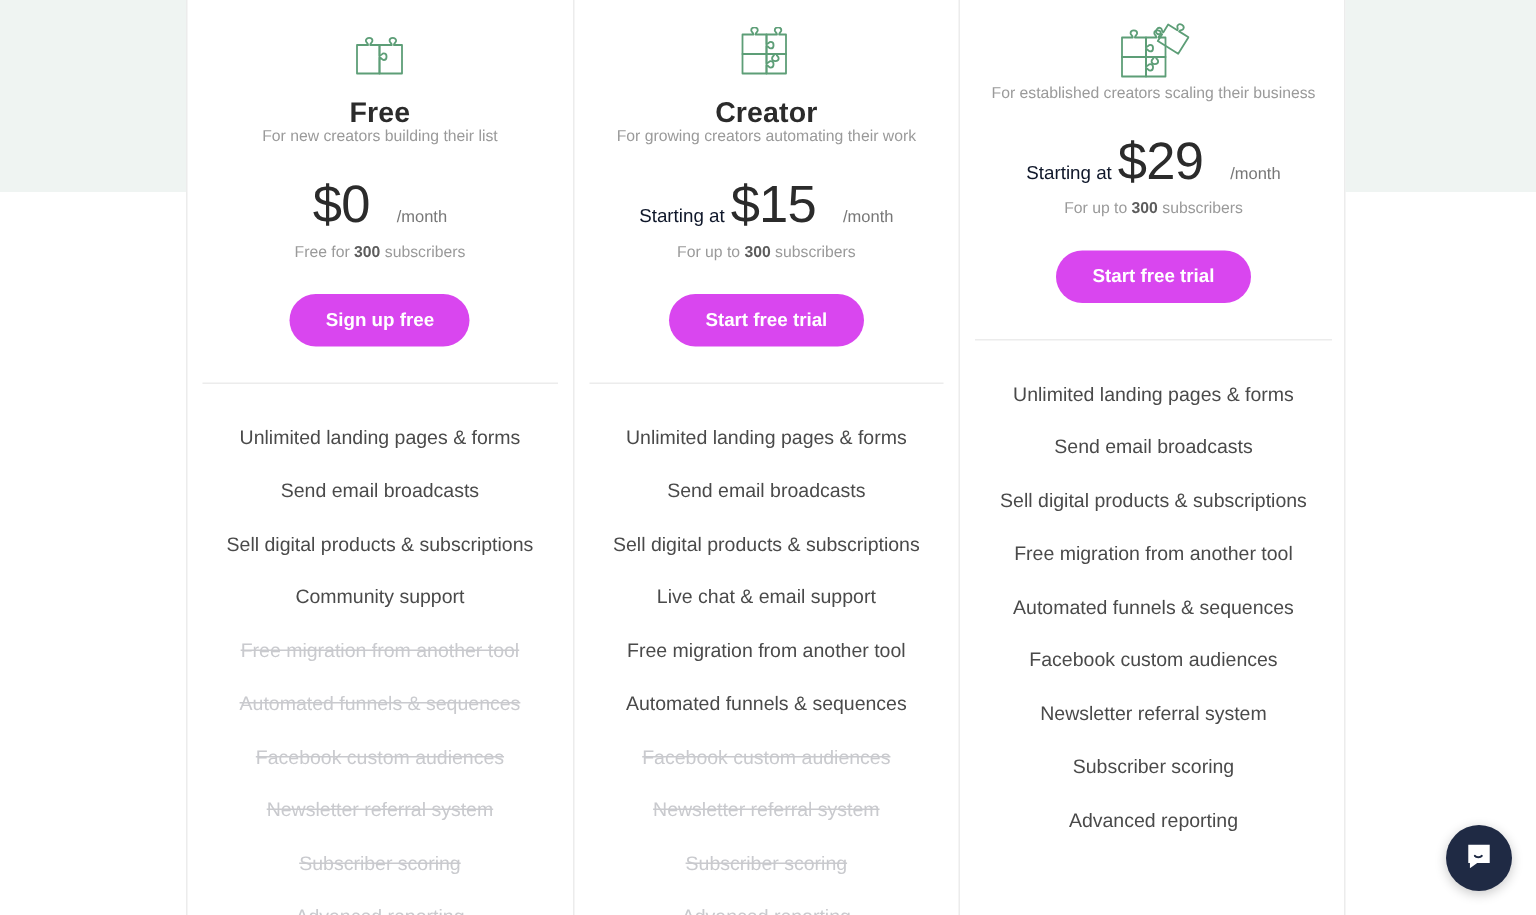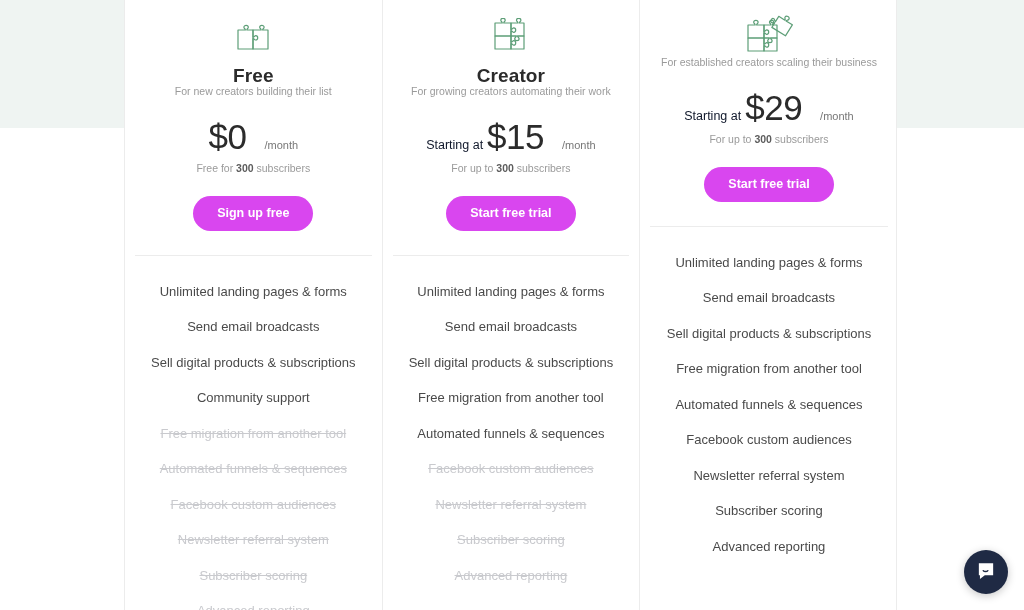--- a/index.html
+++ b/index.html
@@ -228,20 +228,21 @@
         <div class="price-note"><span>For up to </span><b>300</b><span> subscribers</span></div>
         <div class="cta-wrap">
           <button class="cta-button">Start free trial</button>
         </div>
         <div class="head-divider"></div>
       </div>
       <ul class="feature-list">
         <li class="feature-item">Unlimited landing pages &amp; forms</li>
         <li class="feature-item">Send email broadcasts</li>
         <li class="feature-item">Sell digital products &amp; subscriptions</li>
+        <li class="feature-item">Live chat &amp; email support</li>
         <li class="feature-item">Free migration from another tool</li>
         <li class="feature-item">Automated funnels &amp; sequences</li>
         <li class="feature-item disabled">Facebook custom audiences</li>
         <li class="feature-item disabled">Newsletter referral system</li>
         <li class="feature-item disabled">Subscriber scoring</li>
         <li class="feature-item disabled">Advanced reporting</li>
       </ul>
     </div>
     <div class="plan-column">
       <div class="plan-head">

